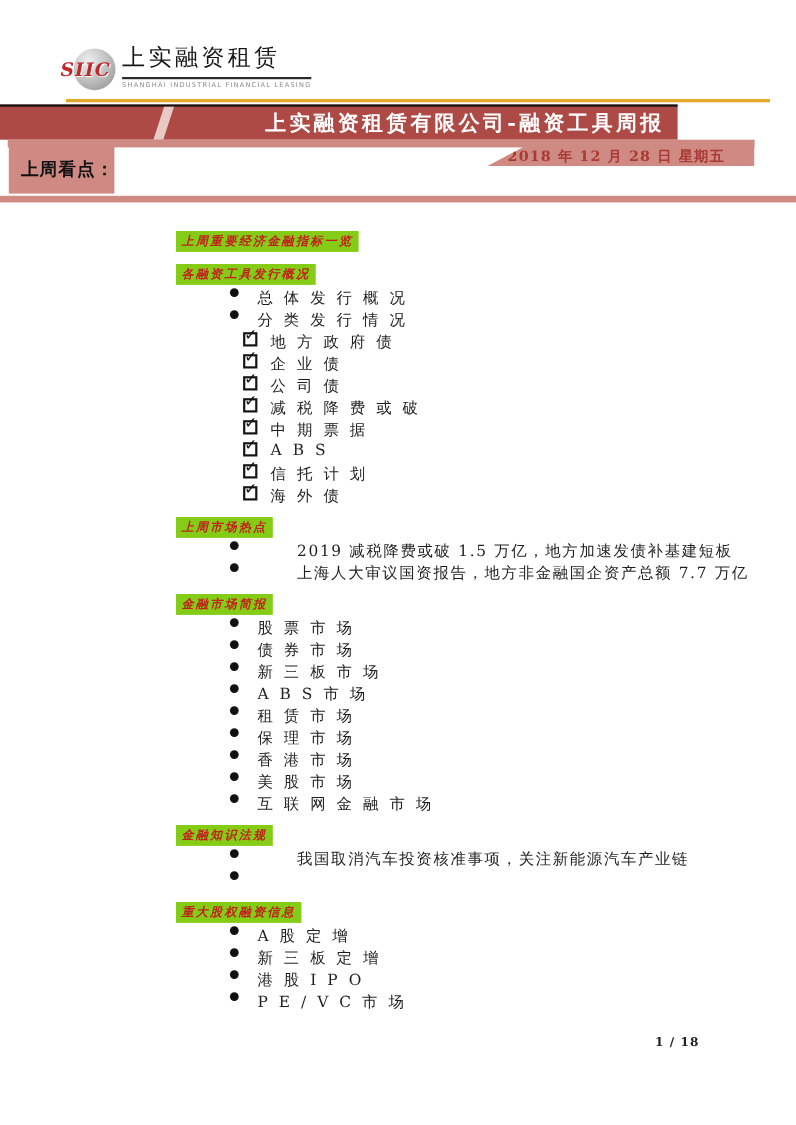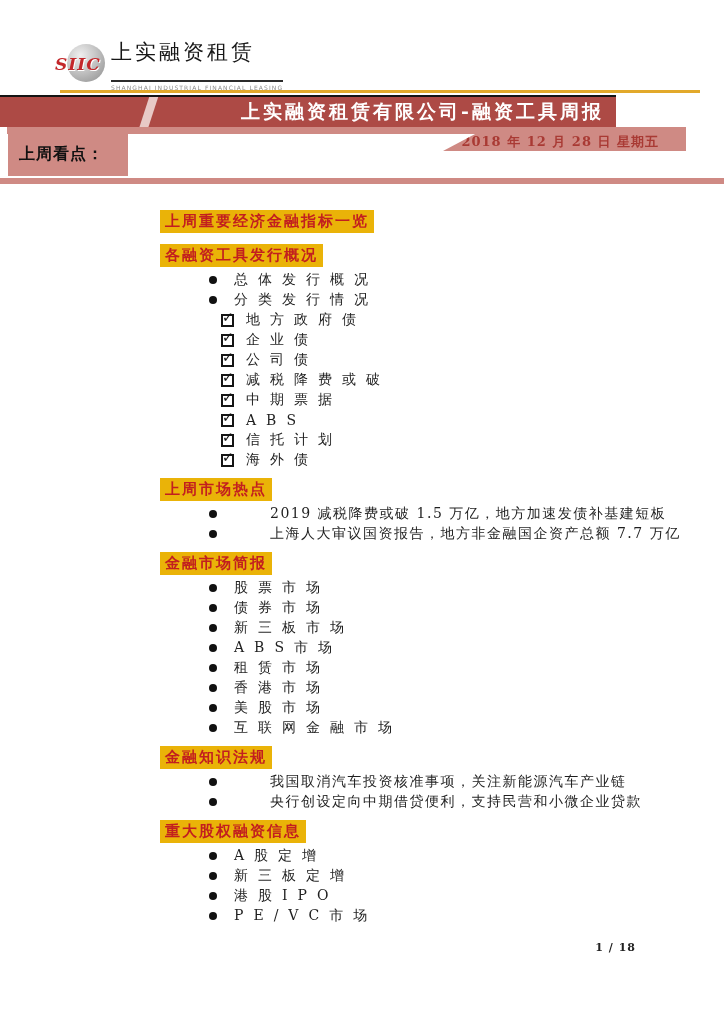--- a/index.html
+++ b/index.html
@@ -20,21 +20,21 @@
   }
   .siic {
     position:absolute; left:-2px; top:16px;
     font-family:"DejaVu Serif","Liberation Serif",serif;
     font-style:italic; font-weight:bold; font-size:17px; letter-spacing:1px;
     color:#c3272b; text-shadow:1px 1px 0 #ffffff;
   }
   .logo-text { margin-left:8px; }
   .logo-cn {
     font-size:21px; letter-spacing:3px; color:#171717;
-    border-bottom:2px solid #2b2b2b; padding-bottom:14px; white-space:nowrap;
+    border-bottom:2px solid #2b2b2b; padding-bottom:4px; white-space:nowrap;
   }
   .logo-en {
     margin-top:2px; font-family:"DejaVu Sans","Liberation Sans",sans-serif;
     font-size:6px; letter-spacing:1.1px; color:#8a8a8a; white-space:nowrap;
   }
 
   
   .gold-line { position:absolute; top:90px; left:60px; width:640px; height:3px; background:#e2a92a; }
   .banner {
     position:absolute; top:95px; left:0; width:616px; height:32px;
@@ -55,39 +55,39 @@
   .date-ribbon {
     position:absolute; top:133px; left:443px; width:243px; height:18px;
     background:#cf8a84; clip-path:polygon(34px 0, 100% 0, 100% 100%, 0 100%);
     display:flex; align-items:center; justify-content:flex-end;
   }
   .report-date {
     color:#a93a34; font-weight:bold; font-size:13px; letter-spacing:1px;
     padding-right:27px; white-space:nowrap;
   }
   .highlights-box {
-    position:absolute; top:133px; left:8px; width:120px; height:43px;
+    position:absolute; top:133px; left:8px; width:96px; height:43px;
     background:#cf8a84; display:flex; align-items:center;
   }
   .highlights-label {
     padding-left:11px; font-weight:bold; font-size:16px; letter-spacing:1px; color:#111111;
     font-family:"DejaVu Sans","Liberation Sans",sans-serif; white-space:nowrap;
   }
   .pink-rule { position:absolute; top:178px; left:0; width:724px; height:6px; background:#cf8a84; }
 
   
   .content { position:absolute; top:184px; left:0; width:724px; padding-top:18px; }
   .sec-heading {
     display:inline-block; margin:8px 0 3px 160px;
-    background:#eab308; color:#c21f1f; font-weight:bold;
-    font-size:15px; letter-spacing:2px; padding:2px 5px; white-space:nowrap;
+    background:#84cc16; color:#c21f1f; font-weight:bold;
+    font-size:11px; letter-spacing:2px; padding:2px 5px; white-space:nowrap;font-style:italic;
   }
   .sec-block { display:block; }
   .sec-list { display:block; }
-  .item { display:flex; align-items:center; height:20px; }
+  .item { display:flex; align-items:flex-start; height:20px; }
   .item.bullet { margin-left:209px; }
   .item.check  { margin-left:221px; }
   .marker { flex:0 0 auto; display:inline-block; }
   .marker.bullet { width:8px; height:8px; border-radius:50%; background:#111111; margin-right:17px; }
   .marker.check  {
     width:13px; height:13px; border:2px solid #151515; margin-right:12px;
     position:relative; background:#ffffff;
   }
   .marker.check .tick {
     position:absolute; left:-1px; top:-6px;
@@ -241,20 +241,24 @@
           <div class="item bullet">
             <span class="marker bullet"></span>
             <span class="item-text short">ABS市场</span>
           </div>
           <div class="item bullet">
             <span class="marker bullet"></span>
             <span class="item-text short">租赁市场</span>
           </div>
           <div class="item bullet">
             <span class="marker bullet"></span>
+            <span class="item-text short">保理市场</span>
+          </div>
+          <div class="item bullet">
+            <span class="marker bullet"></span>
             <span class="item-text short">香港市场</span>
           </div>
           <div class="item bullet">
             <span class="marker bullet"></span>
             <span class="item-text short">美股市场</span>
           </div>
           <div class="item bullet">
             <span class="marker bullet"></span>
             <span class="item-text short">互联网金融市场</span>
           </div>
@@ -263,21 +267,20 @@
 
   <section class="sec-block">
     <div class="sec-heading">金融知识法规</div>
     <div class="sec-list">
           <div class="item bullet">
             <span class="marker bullet"></span>
             <span class="item-text long">我国取消汽车投资核准事项，关注新能源汽车产业链</span>
           </div>
           <div class="item bullet">
             <span class="marker bullet"></span>
-            <span class="item-text long">央行创设定向中期借贷便利，支持民营和小微企业贷款</span>
           </div>
         </div>
   </section>
 
   <section class="sec-block">
     <div class="sec-heading">重大股权融资信息</div>
     <div class="sec-list">
           <div class="item bullet">
             <span class="marker bullet"></span>
             <span class="item-text short">A股定增</span>

